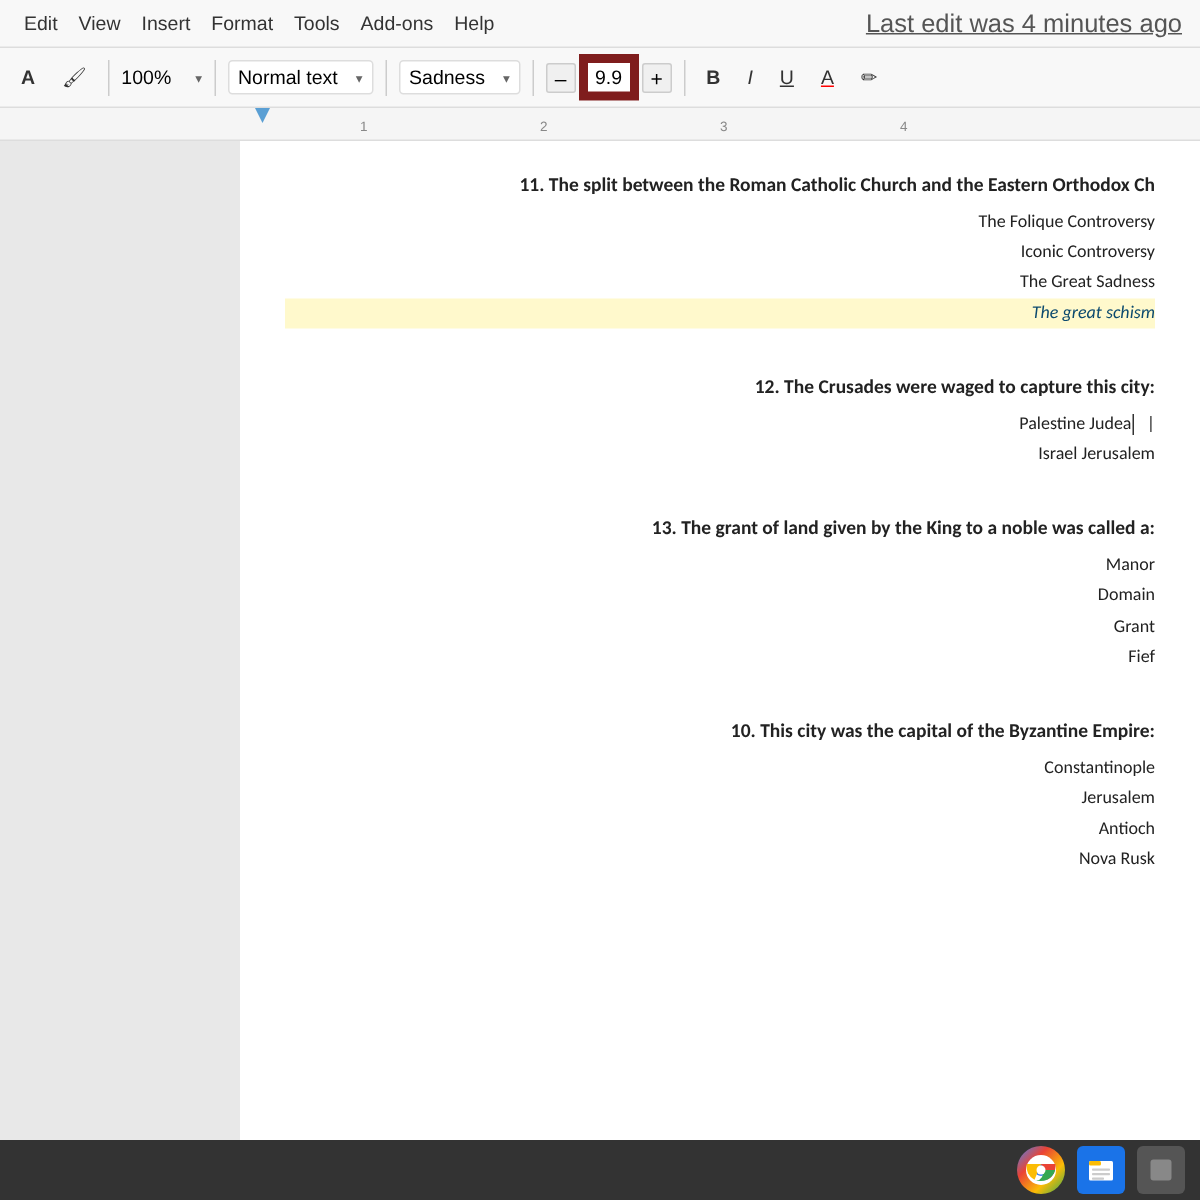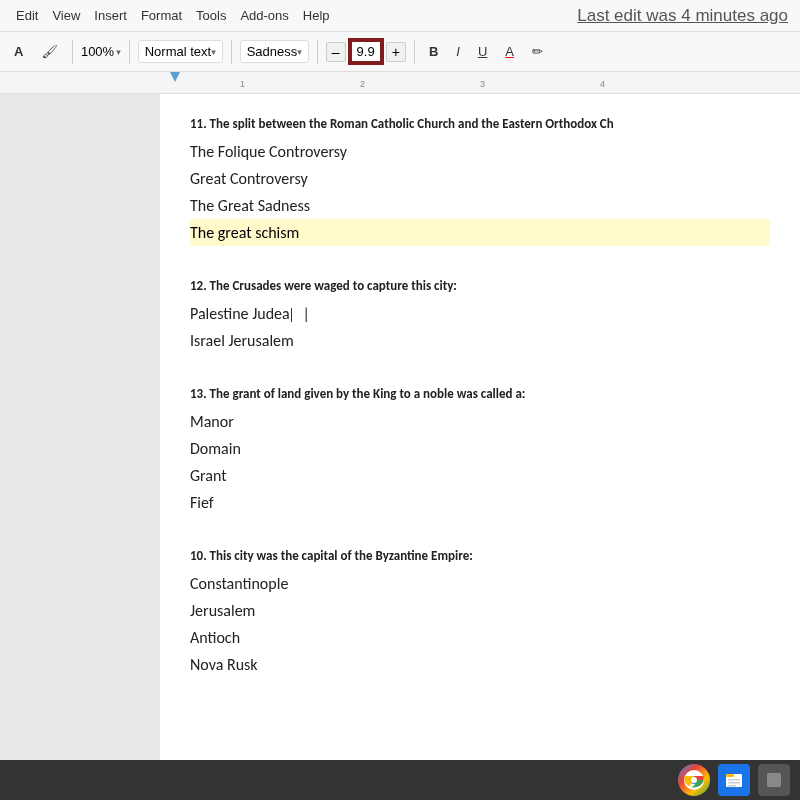--- a/index.html
+++ b/index.html
@@ -55,27 +55,27 @@
     }
     .toolbar-divider {
       width: 1px;
       height: 24px;
       background: #ccc;
       margin: 0 2px;
     }
     .toolbar-zoom {
       display: flex;
       align-items: center;
-      gap: 2px;
+      gap: 16px;
       font-size: 13px;
     }
     .toolbar-dropdown {
       display: flex;
       align-items: center;
-      gap: 0;
+      gap: 12px;
       font-size: 13px;
       padding: 3px 6px;
       border: 1px solid #ddd;
       border-radius: 3px;
       background: white;
       cursor: pointer;
     }
     .dropdown-arrow {
       font-size: 9px;
       color: #666;
@@ -89,21 +89,21 @@
       font-size: 14px;
       padding: 1px 5px;
       cursor: pointer;
       border: 1px solid #ccc;
       background: #f0f0f0;
       border-radius: 2px;
     }
     .font-size-value {
       font-size: 13px;
       padding: 2px 5px;
-      border: 4px solid #7f1d1d;
+      border: 6px solid #7f1d1d;
       background: white;
       min-width: 36px;
       text-align: center;
     }
     .format-bold { font-weight: bold; }
     .format-italic { font-style: italic; }
     .format-underline { text-decoration: underline; }
 
     
     #ruler {
@@ -150,41 +150,43 @@
 
     #doc-content {
       flex: 1;
       background: white;
       padding: 20px 30px;
       overflow-y: auto;
       font-family: 'Calibri', Arial, sans-serif;
       font-size: 13px;
       color: #222;
       line-height: 1.5;
+      text-align: right;
     }
 
     .question-block {
       margin-bottom: 30px;
     }
 
     .question-text {
       font-weight: bold;
       font-size: 13px;
       margin-bottom: 4px;
     }
 
     .answer-option {
-      font-size: 16px;
+      font-size: 12px;
       line-height: 1.7;
       color: #222;
     }
 
     .answer-highlighted {
-      color: #000000;
+      color: #0c4a6e;
       background: #fff9cc;
+      font-style: italic;
     }
 
     .cursor-line {
       position: relative;
       display: inline;
     }
     .cursor-line::after {
       content: '';
       display: inline-block;
       width: 1px;
@@ -283,21 +285,21 @@
   </div>
 </div>
 
 <div id="main-area">
   <div id="left-margin"></div>
   <div id="doc-content">
 
     <div class="question-block">
       <div class="question-text">11. The split between the Roman Catholic Church and the Eastern Orthodox Ch</div>
       <div class="answer-option">The Folique Controversy</div>
-      <div class="answer-option">Great Controversy</div>
+      <div class="answer-option">Iconic Controversy</div>
       <div class="answer-option">The Great Sadness</div>
       <div class="answer-option answer-highlighted">The great schism</div>
     </div>
 
     <div class="question-block">
       <div class="question-text">12. The Crusades were waged to capture this city:</div>
       <div class="answer-option">
         <span>Palestine Judea</span><span class="cursor-line"></span> &nbsp; |
       </div>
       <div class="answer-option">Israel Jerusalem</div>

